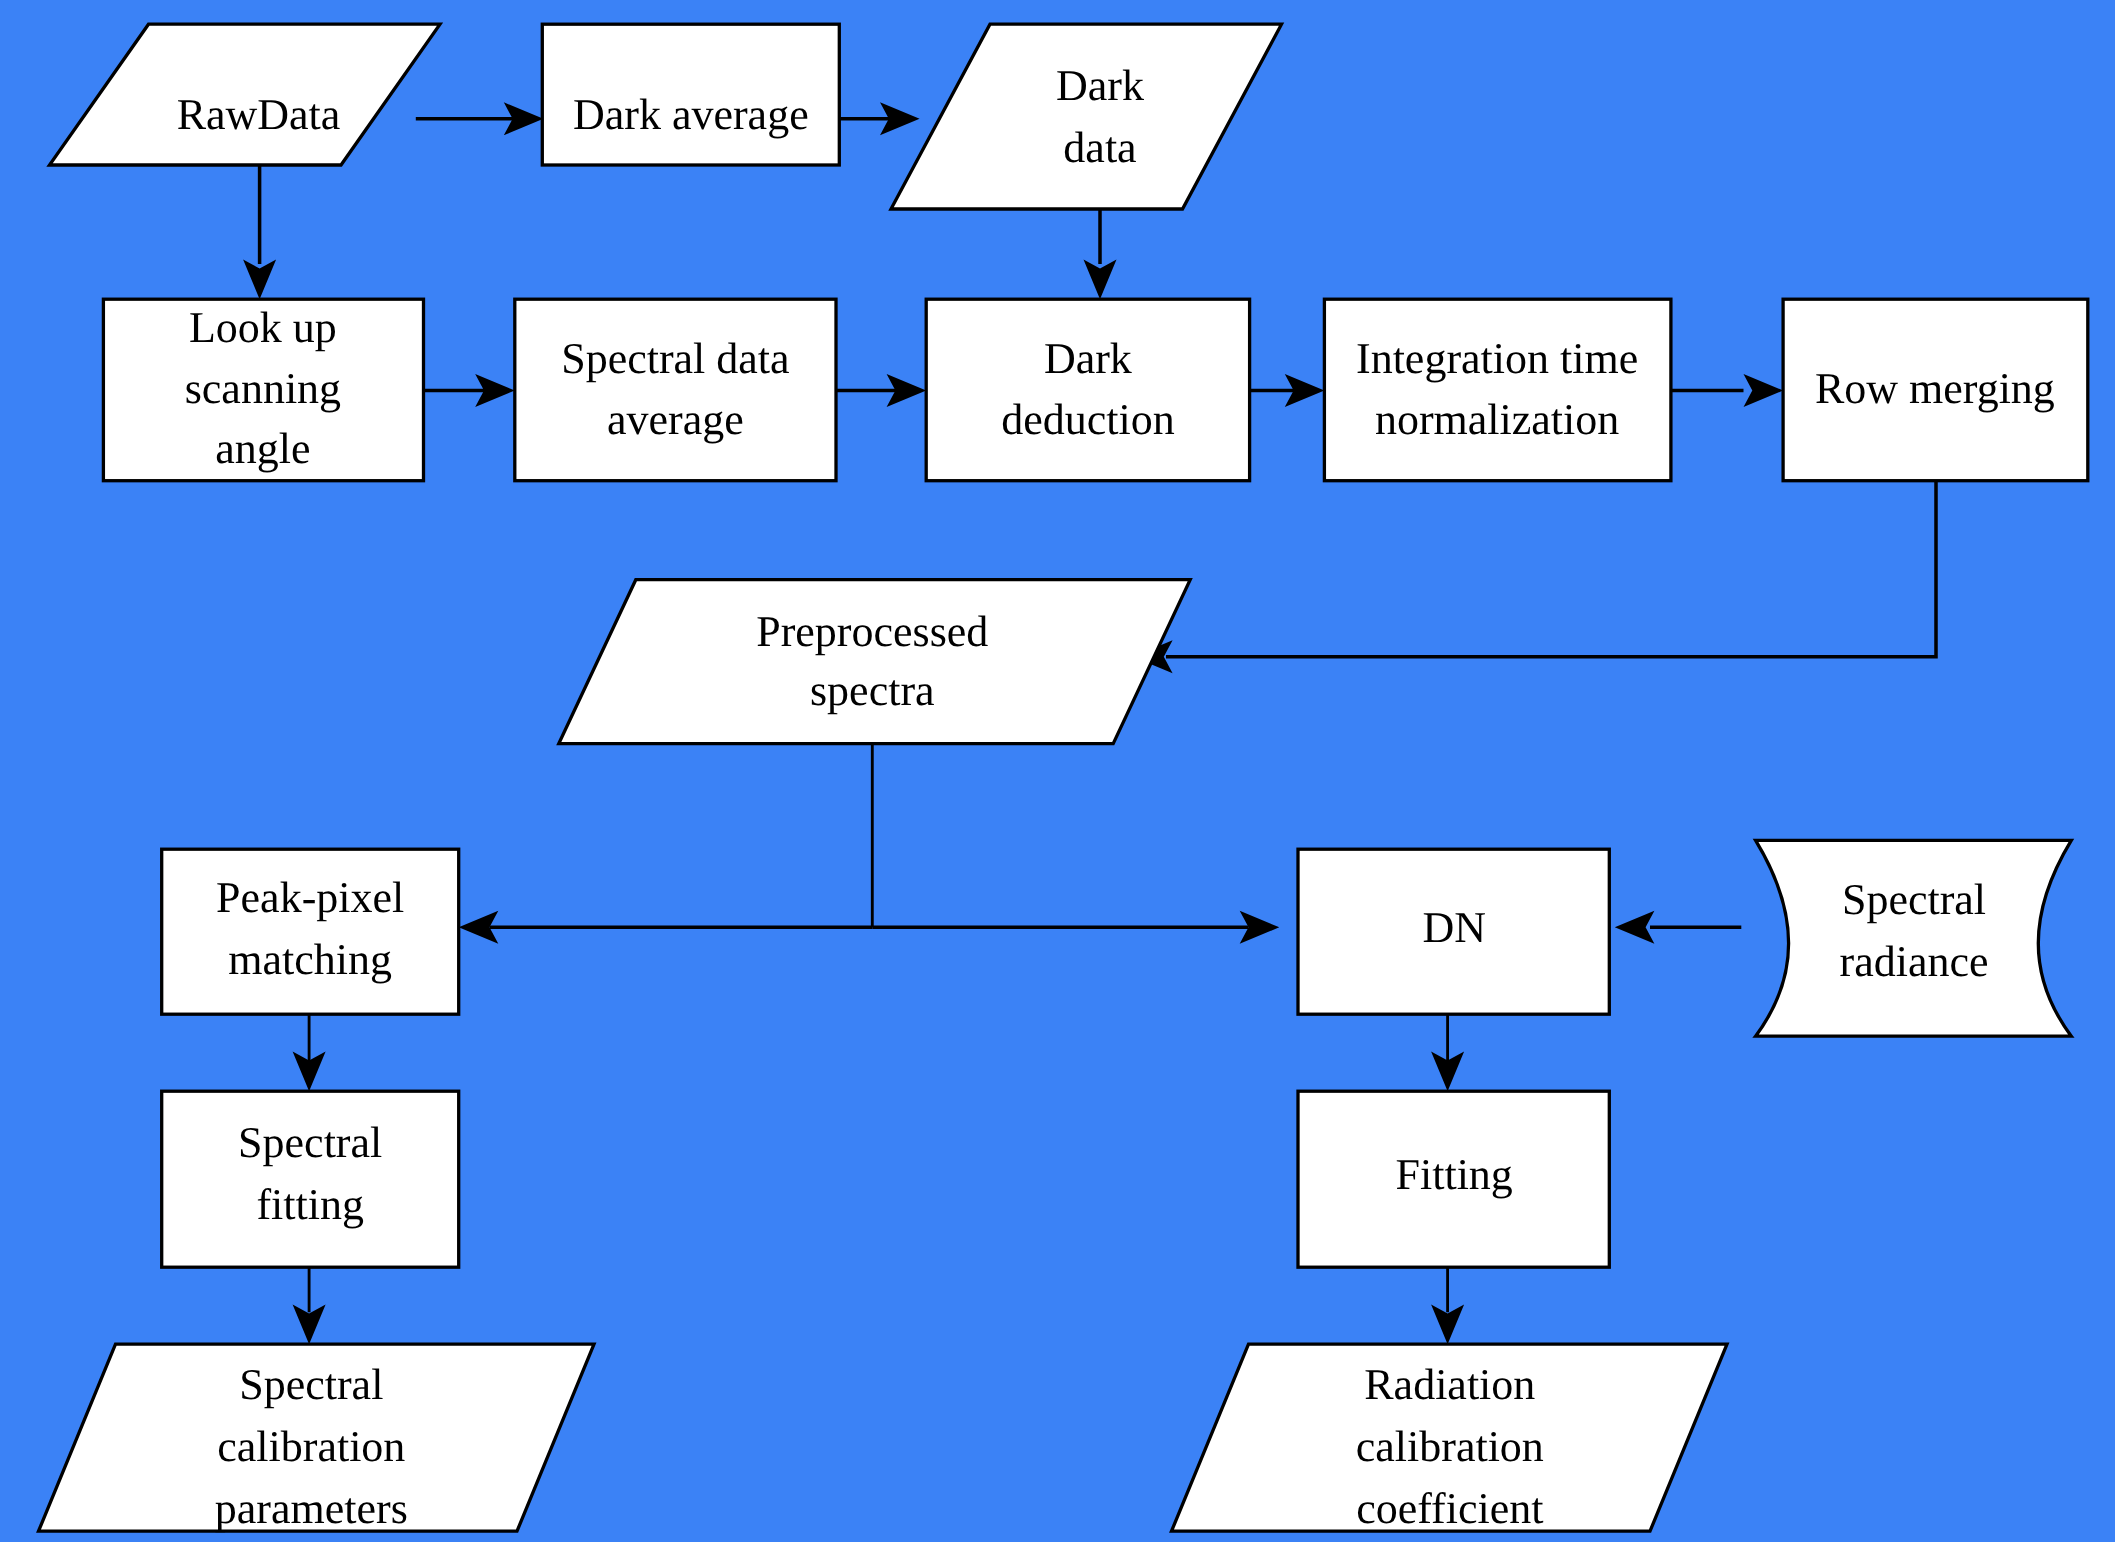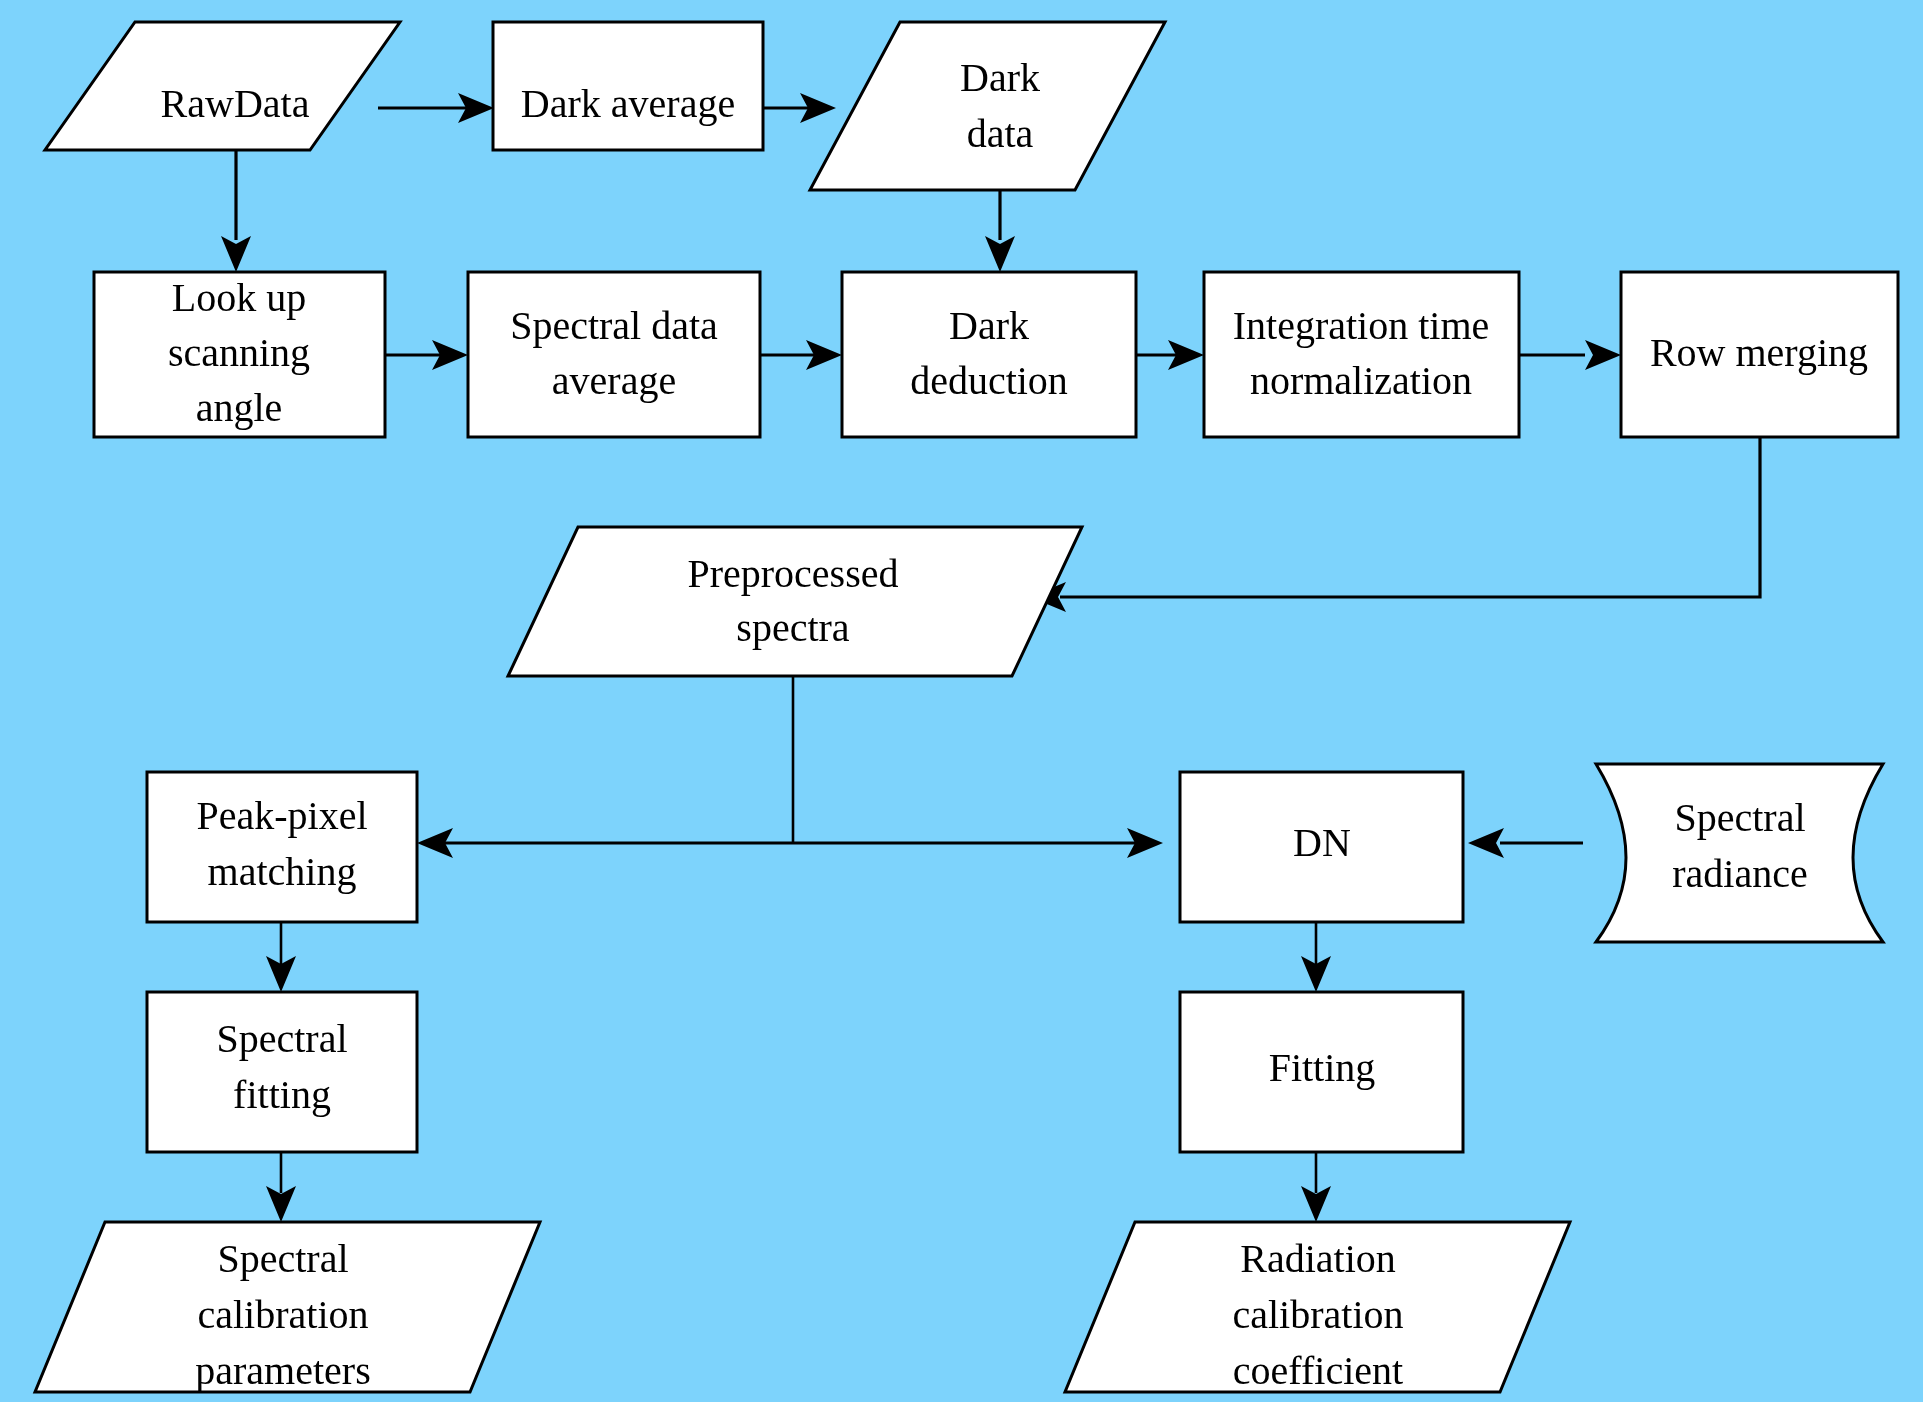--- a/index.html
+++ b/index.html
@@ -4,21 +4,21 @@
 <style>
   html, body {
     margin: 0;
     padding: 0;
     background: #ffffff;
   }
   #diagram-root {
     position: relative;
     width: 1923px;
     height: 1402px;
-    background: #7dd3fc;
+    background: #3b82f6;
     font-family: "Liberation Serif", "DejaVu Serif", serif;
     text-decoration: underline;
   }
   svg.flowchart {
     display: block;
     width: 1923px;
     height: 1402px;
   }
   .shape-outline {
     fill: #ffffff;

